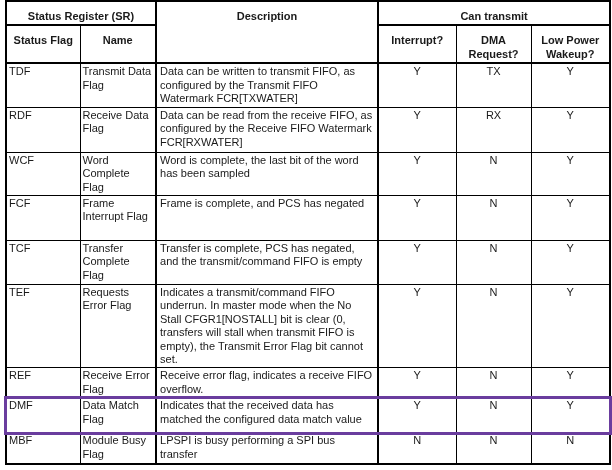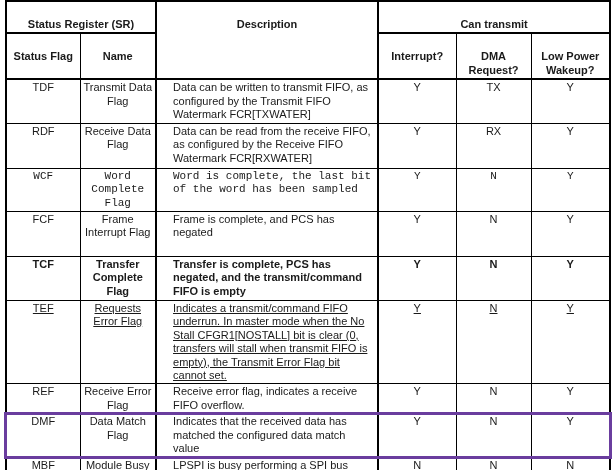--- a/index.html
+++ b/index.html
@@ -46,39 +46,39 @@
   th, td {
     border: 1px solid #000;
     vertical-align: top;
     padding: 1px 2px;
     overflow: hidden;
   }
   thead th {
     font-weight: bold;
     text-align: center;
     border-bottom-width: 2px;
-    padding-top: 16px;
+    padding-top: 8px;
   }
   thead tr.h1 { height: 18px; }
   thead tr.h2 { height: 33px; margin-left: 14px; }
 
   
   .sep-l { border-left-width: 2px; }
   .sep-r { border-right-width: 2px; margin-left: 39px; }
 
-  td.flag, td.name { text-align: center; }
-  td.desc { text-align: left; padding-left: 16px; padding-right: 3px; }
+  td.flag, td.name { text-align: left; }
+  td.desc { text-align: left; padding-left: 3px; padding-right: 3px; }
   td.yn   { text-align: center; }
 
   tbody tr:nth-child(1) { height: 44px; }
   tbody tr:nth-child(2) { height: 45px; }
-  tbody tr:nth-child(3) { height: 43px; font-family: Liberation Mono, monospace; }
+  tbody tr:nth-child(3) { height: 43px; }
   tbody tr:nth-child(4) { height: 45px; }
-  tbody tr:nth-child(5) { height: 44px; font-weight: bold; }
-  tbody tr:nth-child(6) { height: 70px; text-decoration: underline; }
+  tbody tr:nth-child(5) { height: 44px; }
+  tbody tr:nth-child(6) { height: 70px; }
   tbody tr:nth-child(7) { height: 30px; border-radius: 9px; }
   tbody tr:nth-child(8) { height: 35px; }
   tbody tr:nth-child(9) { height: 31px; }
 
   tbody tr.highlight {
     outline: 3px solid #6a3d9e;
     outline-offset: -1px;
   }
 </style>
 </head>

